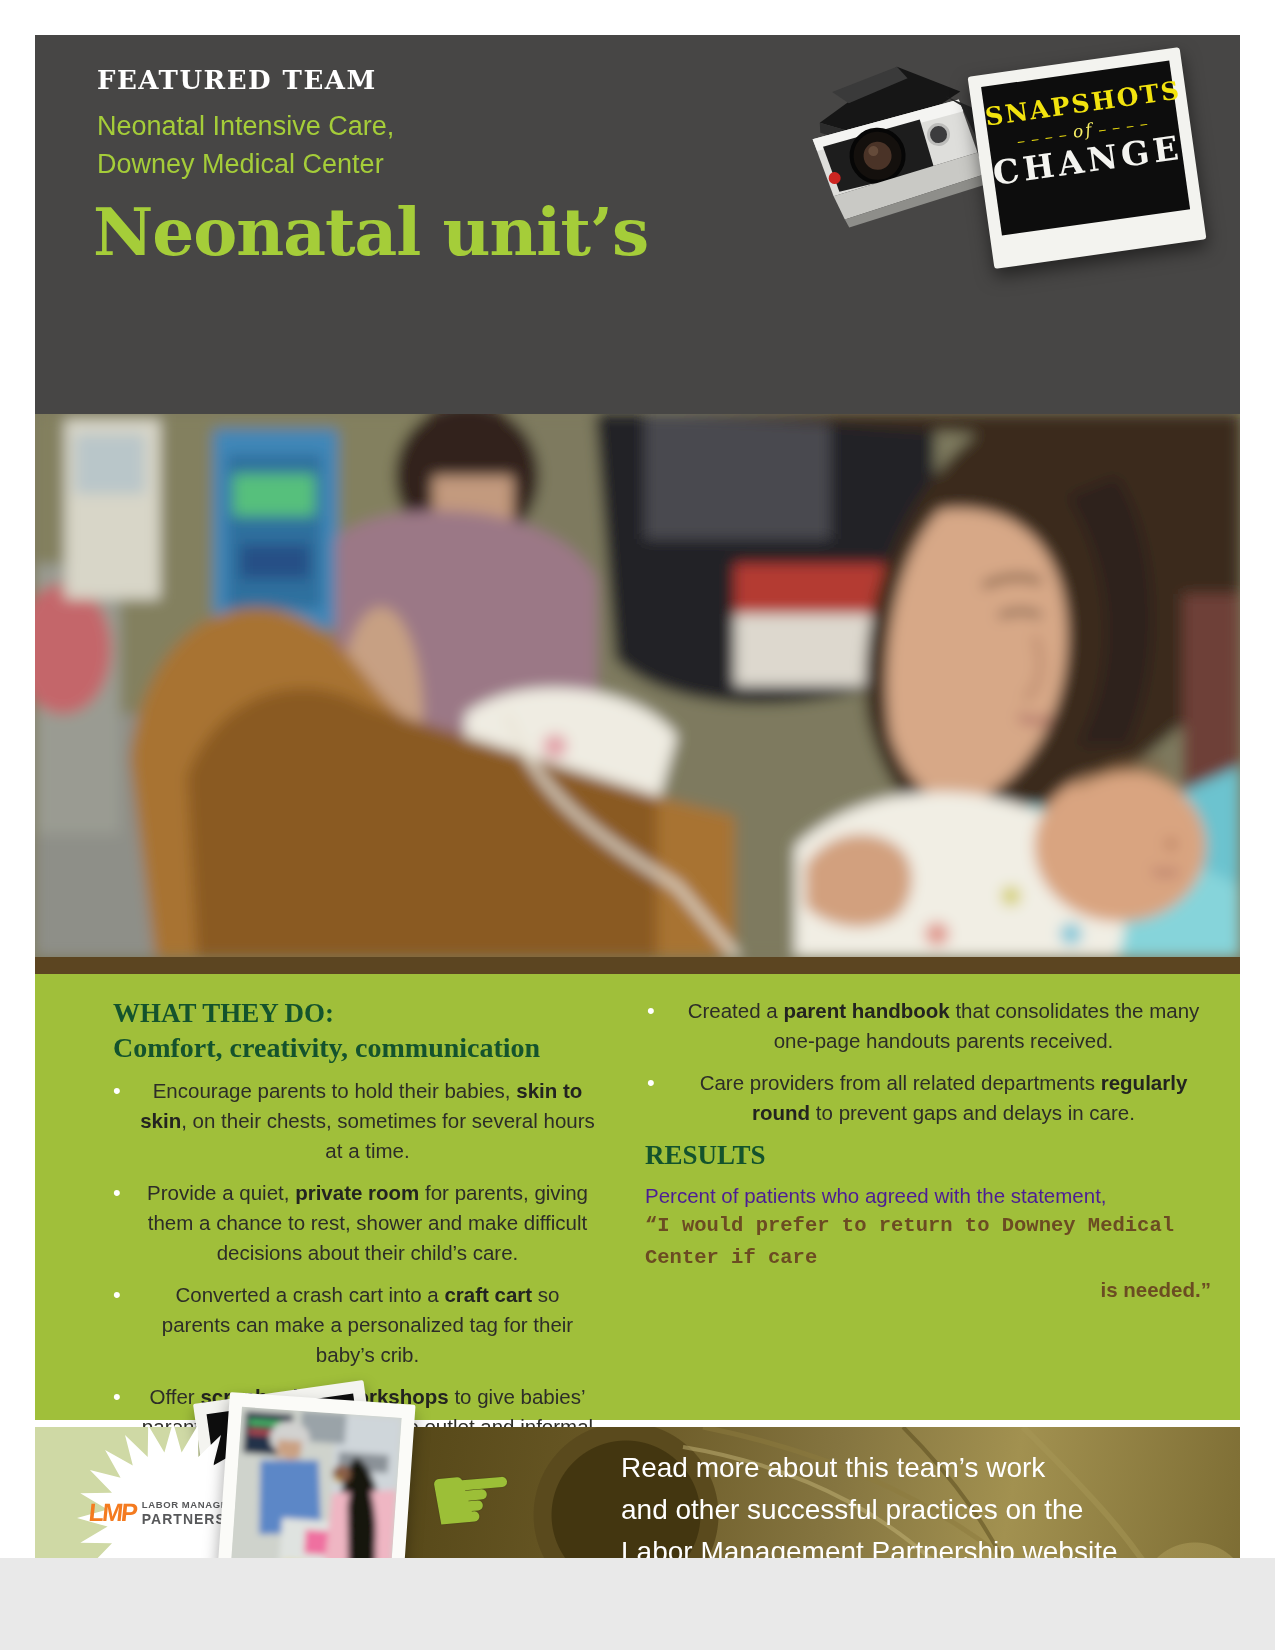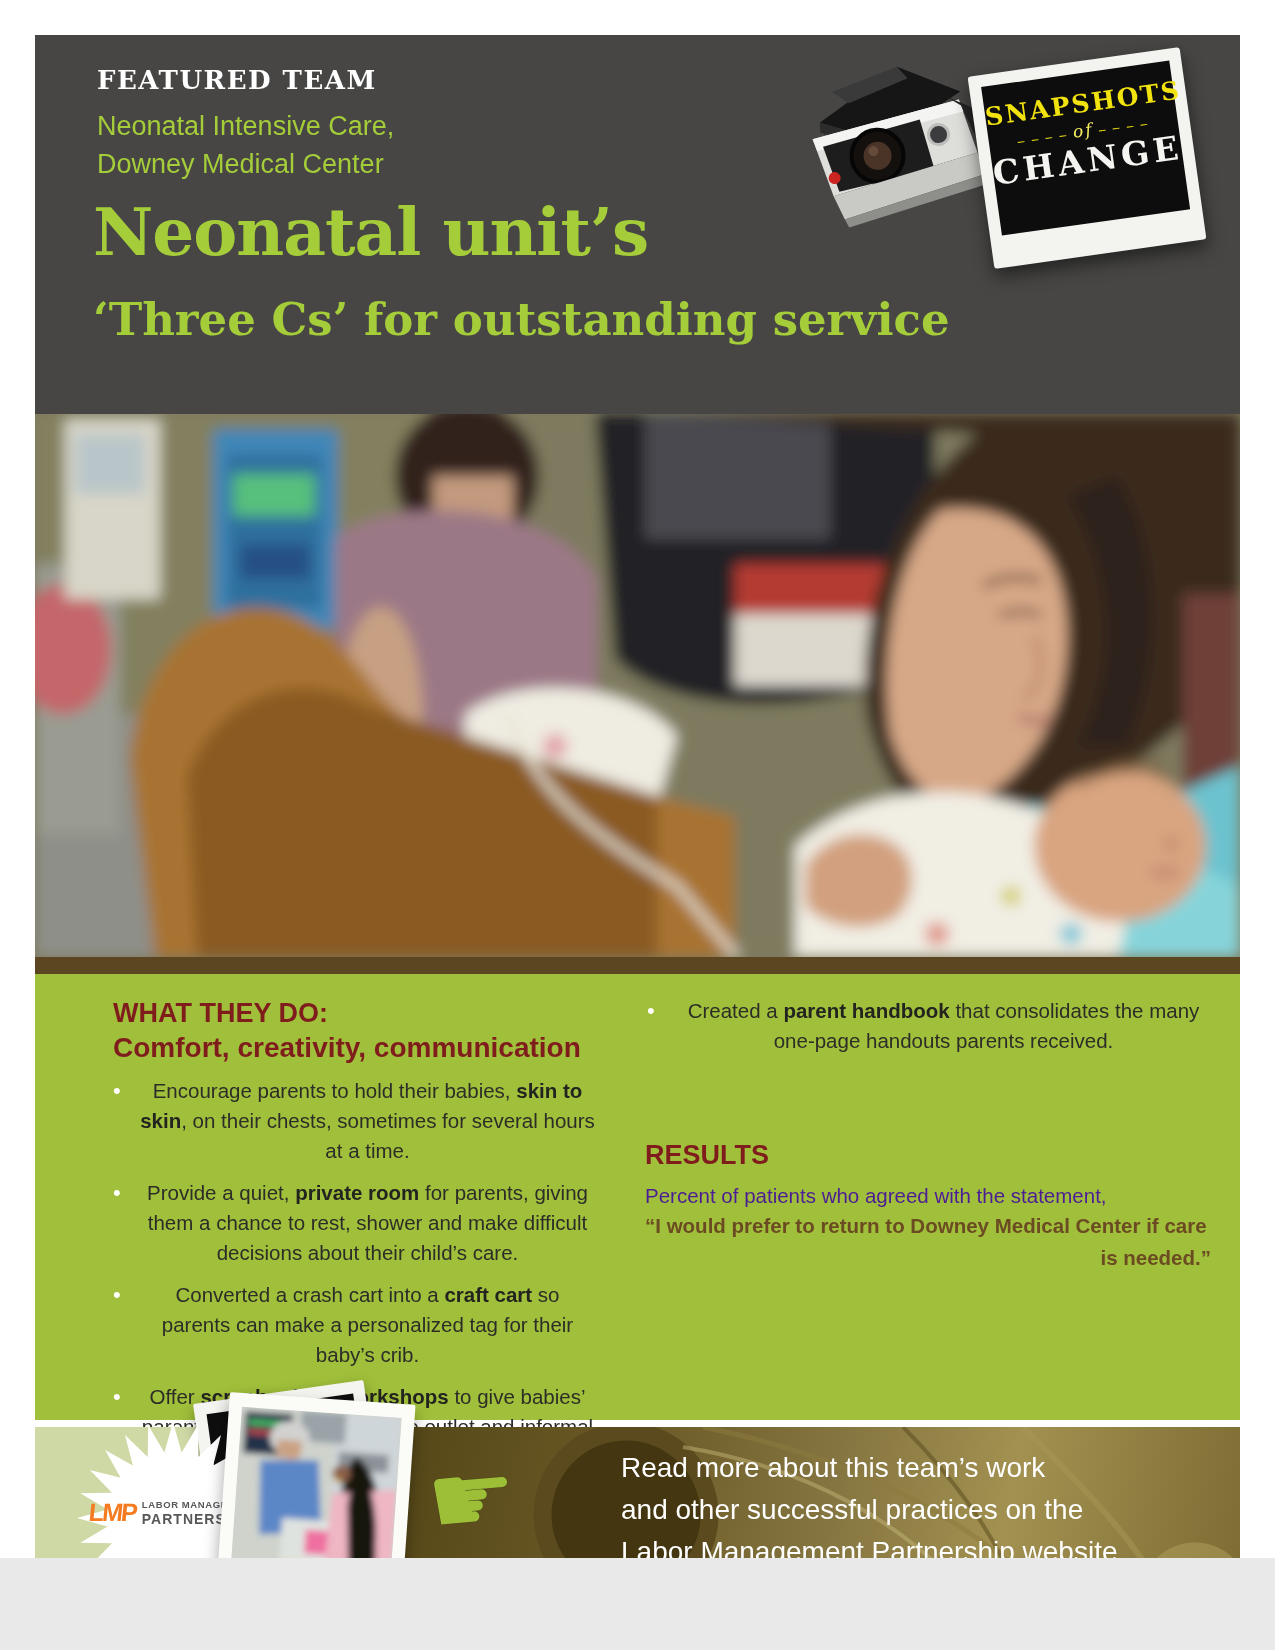--- a/index.html
+++ b/index.html
@@ -30,21 +30,21 @@
 
   
   .photo{left:35px;top:414px;width:1205px;height:543px;overflow:hidden;background:#7e7a5e;}
   .photo svg{display:block;width:100%;height:100%;}
 
   
   .brownbar{left:35px;top:957px;width:1205px;height:17px;background:#5c4521;}
 
   
   .green{left:35px;top:974px;width:1205px;height:446px;background:#a0bf3a;}
-  .secHead{color:#7f1d1d;font-family:Liberation Sans, sans-serif;font-weight:bold;font-size:27px;}
+  .secHead{color:#14532d;font-family:Liberation Serif, serif;font-weight:bold;font-size:27px;}
   .colL{left:78px;top:0;width:500px;}
   .colR{left:610px;top:0;width:568px;}
   .bullets{margin:0;padding:0;list-style:none;text-align:center;}
   .bullets li{position:relative;padding-left:27px;margin-bottom:12px;font-size:20.5px;
     line-height:30px;color:#2d2d28;}
   .bullets li::before{content:"\2022";position:absolute;left:0;top:0;color:#ffffff;font-size:22px;}
   .bseg{font-weight:bold;color:#232420;}
   .intro{font-size:20.5px;line-height:31px;color:#4c1d95;}
   .quote{font-size:20.5px;line-height:32px;font-weight:bold;color:#6b4c22;}
 
@@ -84,21 +84,20 @@
 
 <div class="page">
 
   <div class="abs header">
     <div class="abs featured">FEATURED TEAM</div>
     <div class="abs teamname">
       <span>Neonatal Intensive Care,</span><br>
       <span>Downey Medical Center</span>
     </div>
     <div class="abs title1">Neonatal unit’s</div>
-    <div class="abs title2">‘Three Cs’ for outstanding service</div>
 
     <div class="abs" style="left:758px;top:22px;width:200px;height:175px;transform:rotate(-3deg);">
       <svg width="200" height="175" viewBox="0 0 200 175">
         <polygon points="28,62 108,10 170,38 92,84" fill="#161616"></polygon>
         <polygon points="28,62 92,84 92,96 28,72" fill="#2c2c2c"></polygon>
         <polygon points="42,32 108,10 118,22 58,44" fill="#3a3a3a"></polygon>
         <polygon points="20,78 168,46 184,100 38,136" fill="#dededb"></polygon>
         <polygon points="20,78 168,46 172,58 24,90" fill="#f4f4f2"></polygon>
         <polygon points="30,86 128,64 140,114 44,132" fill="#1d1d1d"></polygon>
         <circle cx="84" cy="98" r="26" fill="#14100d" stroke="#060606" stroke-width="4"></circle>
@@ -201,25 +200,26 @@
         <li><span>Encourage parents to hold their babies, </span><span class="bseg">skin to skin</span><span>, on their chests, sometimes for several hours at a time.</span></li>
         <li><span>Provide a quiet, </span><span class="bseg">private room</span><span> for parents, giving them a chance to rest, shower and make difficult decisions about their child’s care.</span></li>
         <li><span>Converted a crash cart into a </span><span class="bseg">craft cart</span><span> so parents can make a personalized tag for their baby’s crib.</span></li>
         <li><span>Offer </span><span class="bseg">scrapbooking workshops</span><span> to give babies’ parents and siblings a creative outlet and informal venue for interacting and supporting one another.</span></li>
       </ul>
     </div>
 
     <div class="abs colR">
       <ul class="abs bullets" style="left:2px;top:22px;width:566px;">
         <li><span>Created a </span><span class="bseg">parent handbook</span><span> that consolidates the many one-page handouts parents received.</span></li>
+        <li><span>Care providers from all related departments </span><span class="bseg">regularly round</span><span> to prevent gaps and delays in care.</span></li>
       </ul>
       <div class="abs secHead" style="left:0;top:166px;">RESULTS</div>
       <div class="abs intro" style="left:0;top:206px;width:566px;">Percent of patients who agreed with the statement,</div>
       <div class="abs quote" style="left:0;top:236px;width:566px;">
-        <span style="display:block;">“I would prefer to return to Downey Medical Center if care</span>
+        <span style="display:block;font-family:Liberation Mono, monospace;">“I would prefer to return to Downey Medical Center if care</span>
         <span style="display:block;text-align:right;">is needed.”</span>
       </div>
 
     </div>
   </div>
 
   <div class="abs stripGreen"></div>
 
   <div class="abs stripBrown">
     <svg class="blades" width="857" height="185" viewBox="0 0 857 185">

